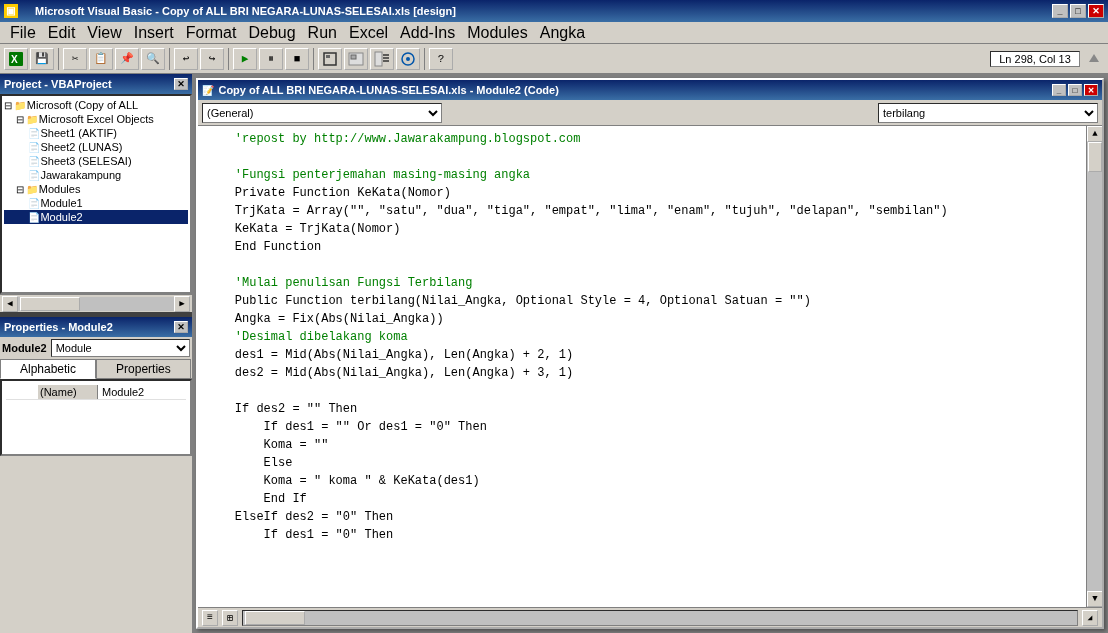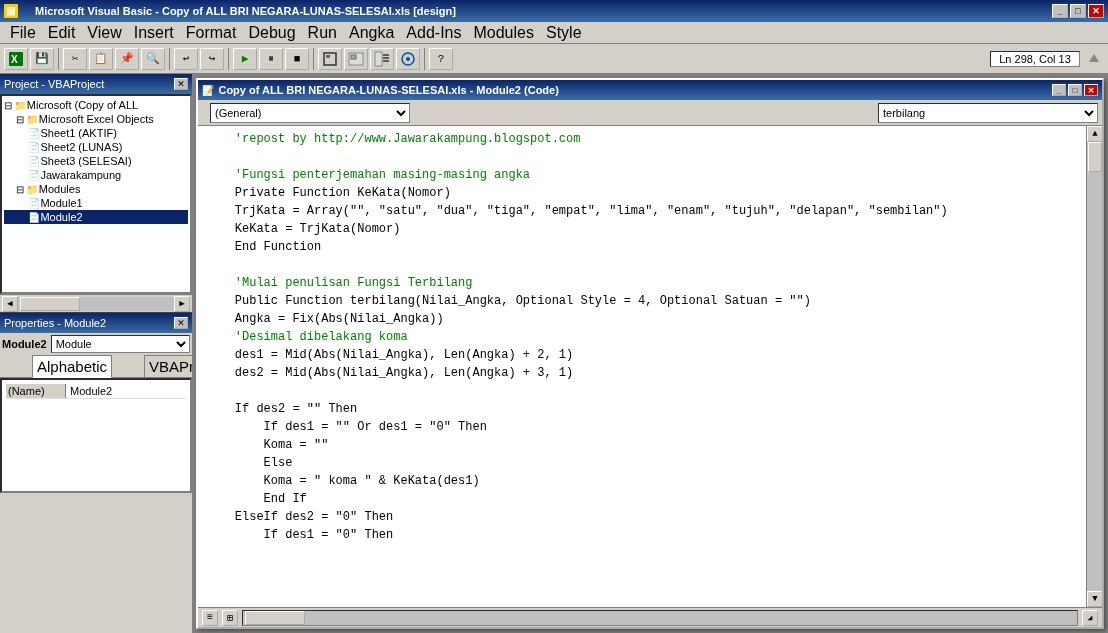--- a/index.html
+++ b/index.html
@@ -125,21 +125,21 @@
     .panel-header {
       background: linear-gradient(to bottom, #0a246a, #3a6ea5);
       color: white;
       height: 20px;
       display: flex;
       align-items: center;
       justify-content: space-between;
       padding: 0 4px;
       font-family: Arial, sans-serif;
       font-size: 11px;
-      font-weight: normal;
+      font-weight: bold;
     }
     .panel-close-btn {
       width: 14px; height: 12px;
       background: #c0c0c0;
       border: 1px outset #fff;
       font-size: 9px;
       text-align: center;
       line-height: 11px;
       cursor: pointer;
       color: #000;
@@ -161,25 +161,25 @@
       font-family: Arial, sans-serif;
       font-size: 11px;
       white-space: nowrap;
     }
     .tree-item.selected { background: #0a246a; color: white; }
     .tree-indent { display: inline-block; width: 12px; }
     .tree-icon { margin-right: 2px; font-size: 10px; }
 
     
     .properties-panel {
-      height: 181px;
+      height: 144px;
       display: flex;
       flex-direction: column;
       background: #d4d0c8;
-      border-top: 1px solid #404040;
+      border-top: 5px solid #404040;
       justify-content: flex-end;
     }
     .props-content {
       flex: 1;
       background: white;
       border: 2px inset #808080;
       overflow: auto;
       padding: 2px;
     }
     .props-module-row {
@@ -197,28 +197,27 @@
       background: white;
       border: 1px inset #808080;
       font-size: 11px;
       font-family: Arial, sans-serif;
     }
     .props-tabs {
       display: flex;
       border-bottom: 1px solid #808080;
     }
     .props-tab {
-      padding: 2px 4px;
+      padding: 2px 19px;
       background: #d4d0c8;
       border: 1px solid #808080;
       border-bottom: none;
       font-family: Arial, sans-serif;
-      font-size: 15px;
-      cursor: pointer;
-      margin-left: 32px;
+      font-size: 12px;
+      cursor: pointer;
     }
     .props-tab.active {
       background: white;
       border-bottom: 1px solid white;
       margin-bottom: -1px;
     }
     .props-table {
       width: 100%;
       font-family: Arial, sans-serif;
       font-size: 11px;
@@ -226,20 +225,21 @@
     }
     .props-row {
       display: flex;
       border-bottom: 1px solid #e0e0e0;
     }
     .props-key {
       width: 60px;
       padding: 1px 2px;
       background: #d4d0c8;
       border-right: 1px solid #808080;
+      margin-left: 32px;
     }
     .props-val {
       flex: 1;
       padding: 1px 4px;
     }
 
     
     .code-panel {
       flex: 1;
       display: flex;
@@ -292,21 +292,21 @@
       border-bottom: 1px solid #808080;
     }
     .code-dropdown {
       height: 20px;
       background: white;
       border: 1px inset #808080;
       font-family: Arial, sans-serif;
       font-size: 11px;
       cursor: pointer;
     }
-    .code-dropdown-left { width: 200px; margin-left: 8px; }
+    .code-dropdown-left { width: 240px; }
     .code-dropdown-right { width: 220px; margin-left: auto; }
 
     .code-editor-area {
       flex: 1;
       display: flex;
       overflow: hidden;
       position: relative;
     }
 
     .code-scrollbar-v {
@@ -407,24 +407,24 @@
 </div>
 
 <div class="menu-bar">
   <div class="menu-item">File</div>
   <div class="menu-item">Edit</div>
   <div class="menu-item">View</div>
   <div class="menu-item">Insert</div>
   <div class="menu-item">Format</div>
   <div class="menu-item">Debug</div>
   <div class="menu-item">Run</div>
-  <div class="menu-item">Angka</div>
+  <div class="menu-item">Excel</div>
   <div class="menu-item">Add-Ins</div>
   <div class="menu-item">Modules</div>
-  <div class="menu-item">Style</div>
+  <div class="menu-item">Angka</div>
 </div>
 
 <div class="toolbar">
   <div class="toolbar-btn" title="Excel">
     <svg width="16" height="16" viewBox="0 0 16 16">
         <rect x="1" y="1" width="14" height="14" fill="#007700" rx="1"></rect>
         <text x="3" y="12" font-size="10" fill="white" font-family="Arial" font-weight="bold">X</text>
       </svg>
   </div>
   <div class="toolbar-btn">💾</div>
@@ -557,21 +557,21 @@
         <div class="panel-close-btn">✕</div>
       </div>
       <div class="props-module-row">
         <span>Module2</span>
         <select class="props-dropdown">
           <option>Module</option>
         </select>
       </div>
       <div class="props-tabs">
         <div class="props-tab active">Alphabetic</div>
-        <div class="props-tab">VBAProject</div>
+        <div class="props-tab">Properties</div>
       </div>
       <div class="props-content">
         <div class="props-table">
           <div class="props-row">
             <div class="props-key">(Name)</div>
             <div class="props-val">Module2</div>
           </div>
         </div>
       </div>
     </div>

